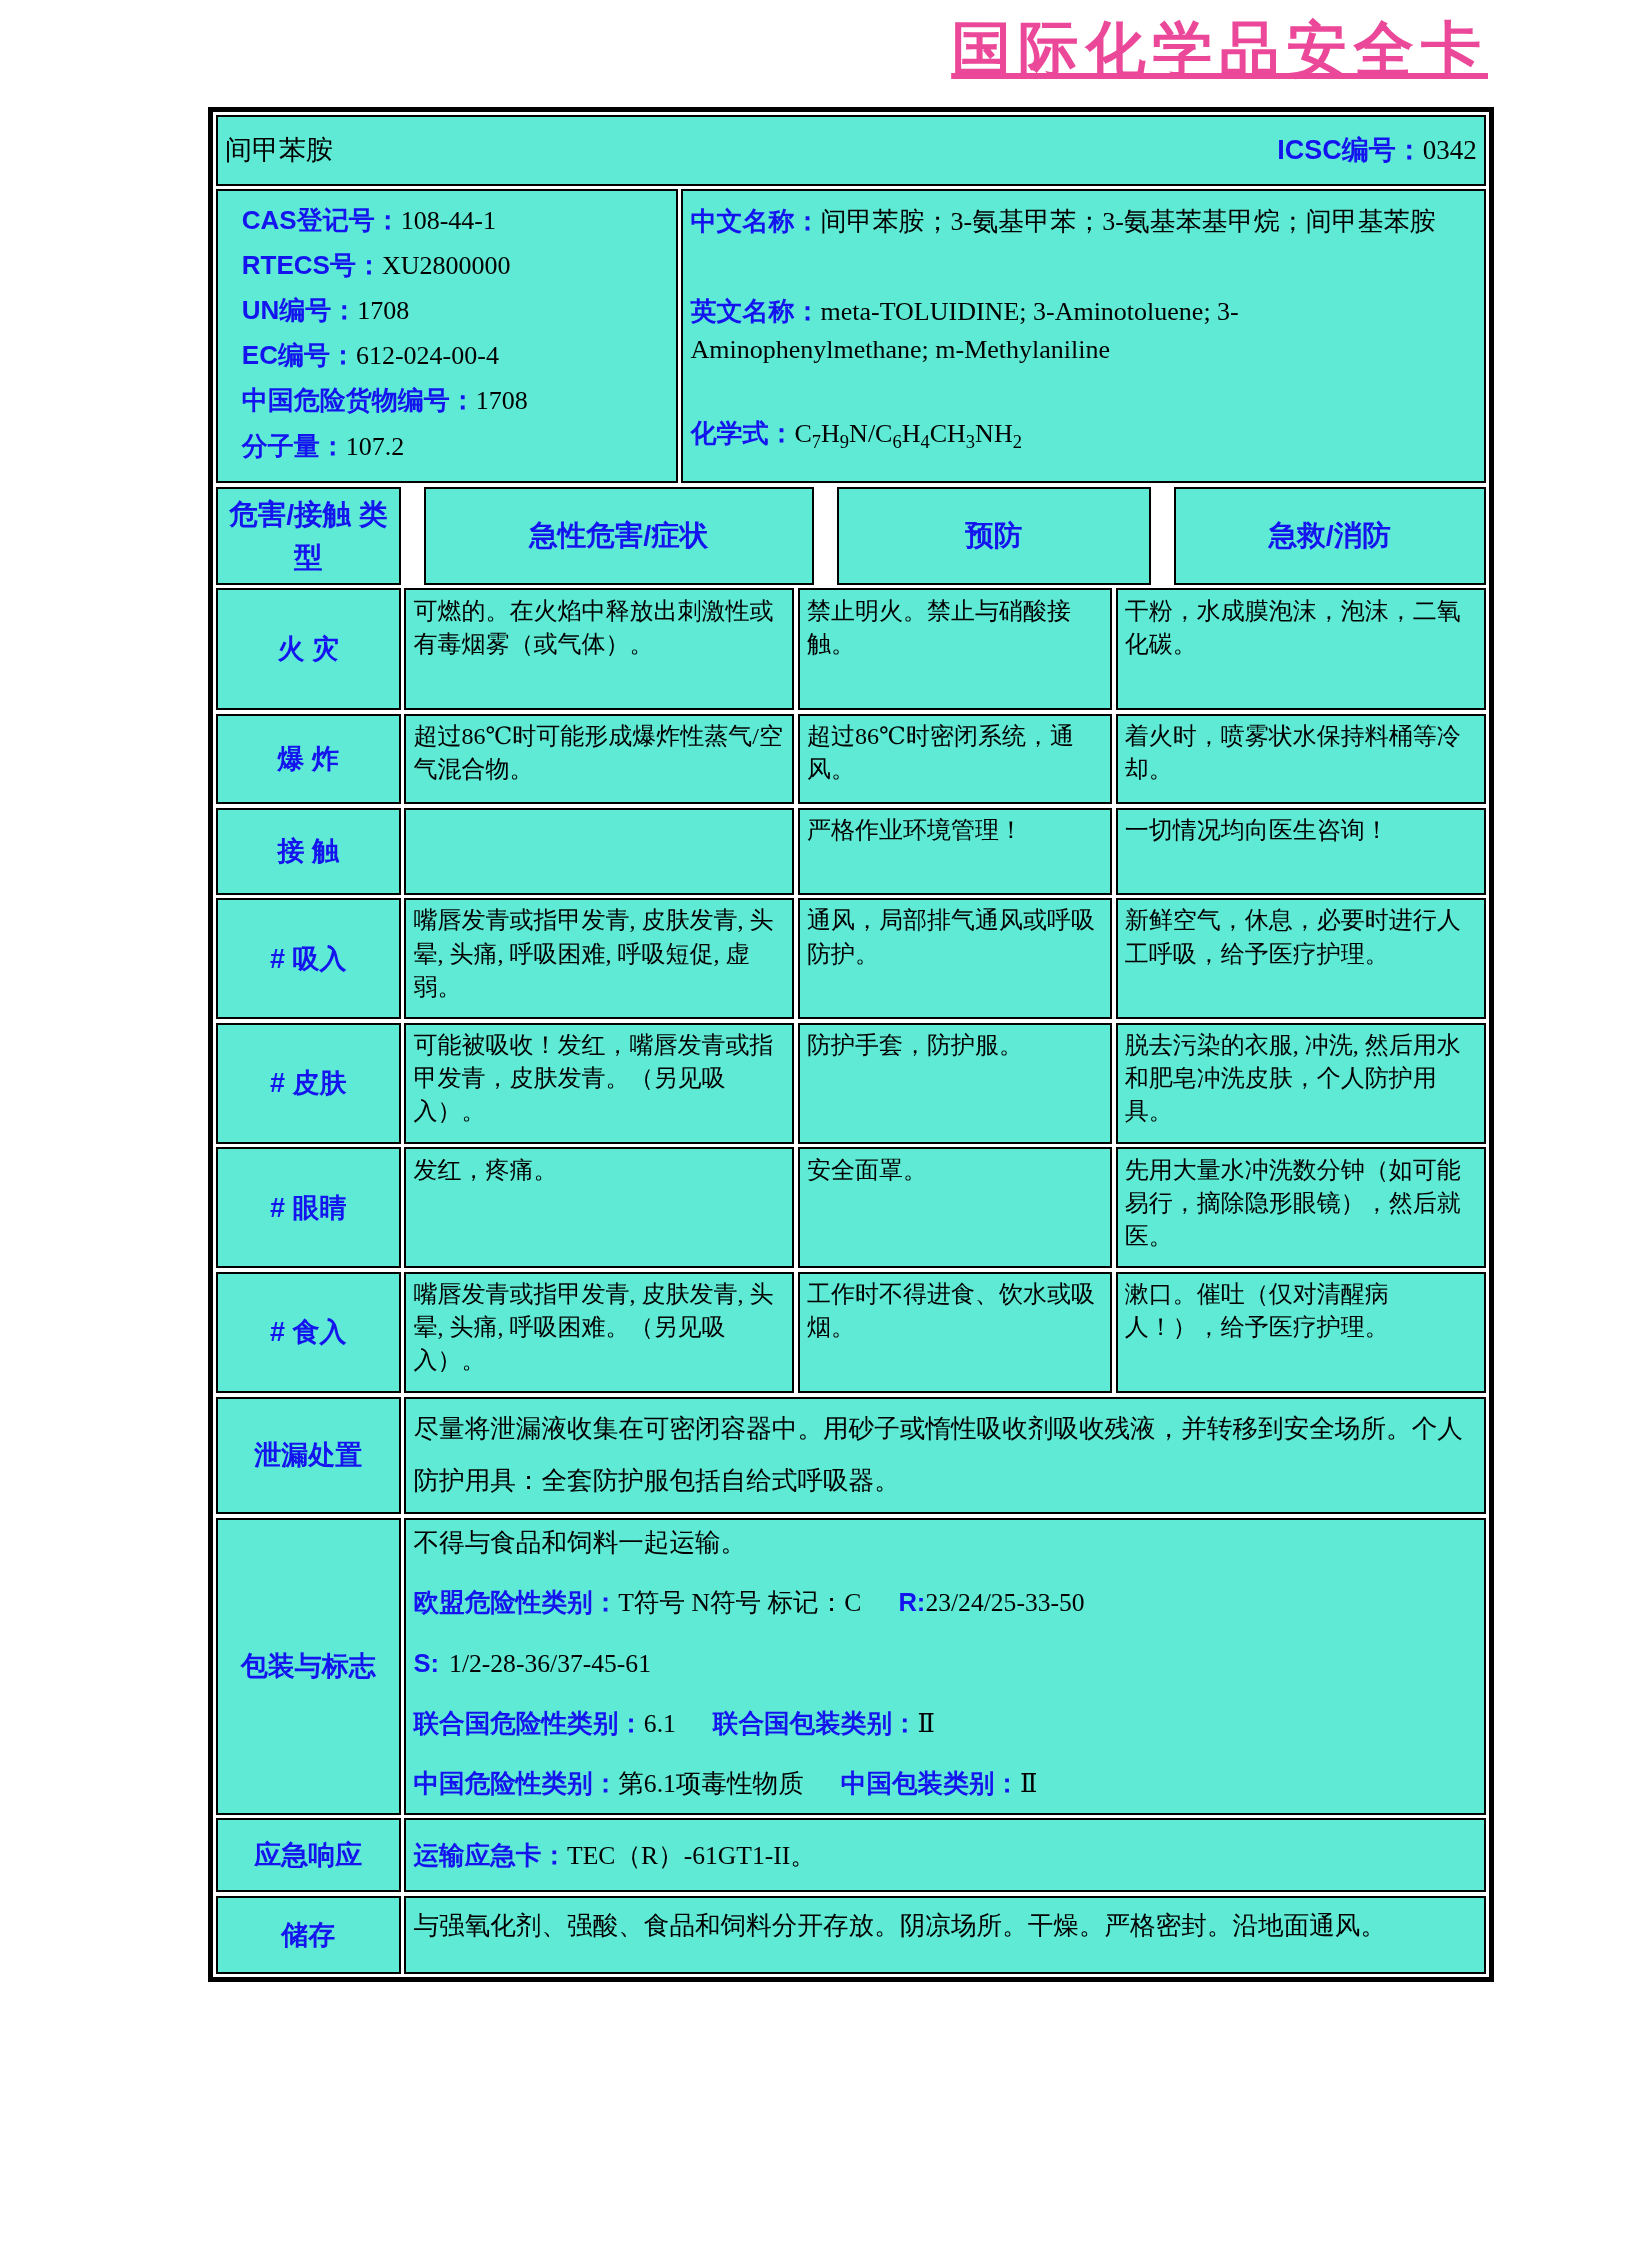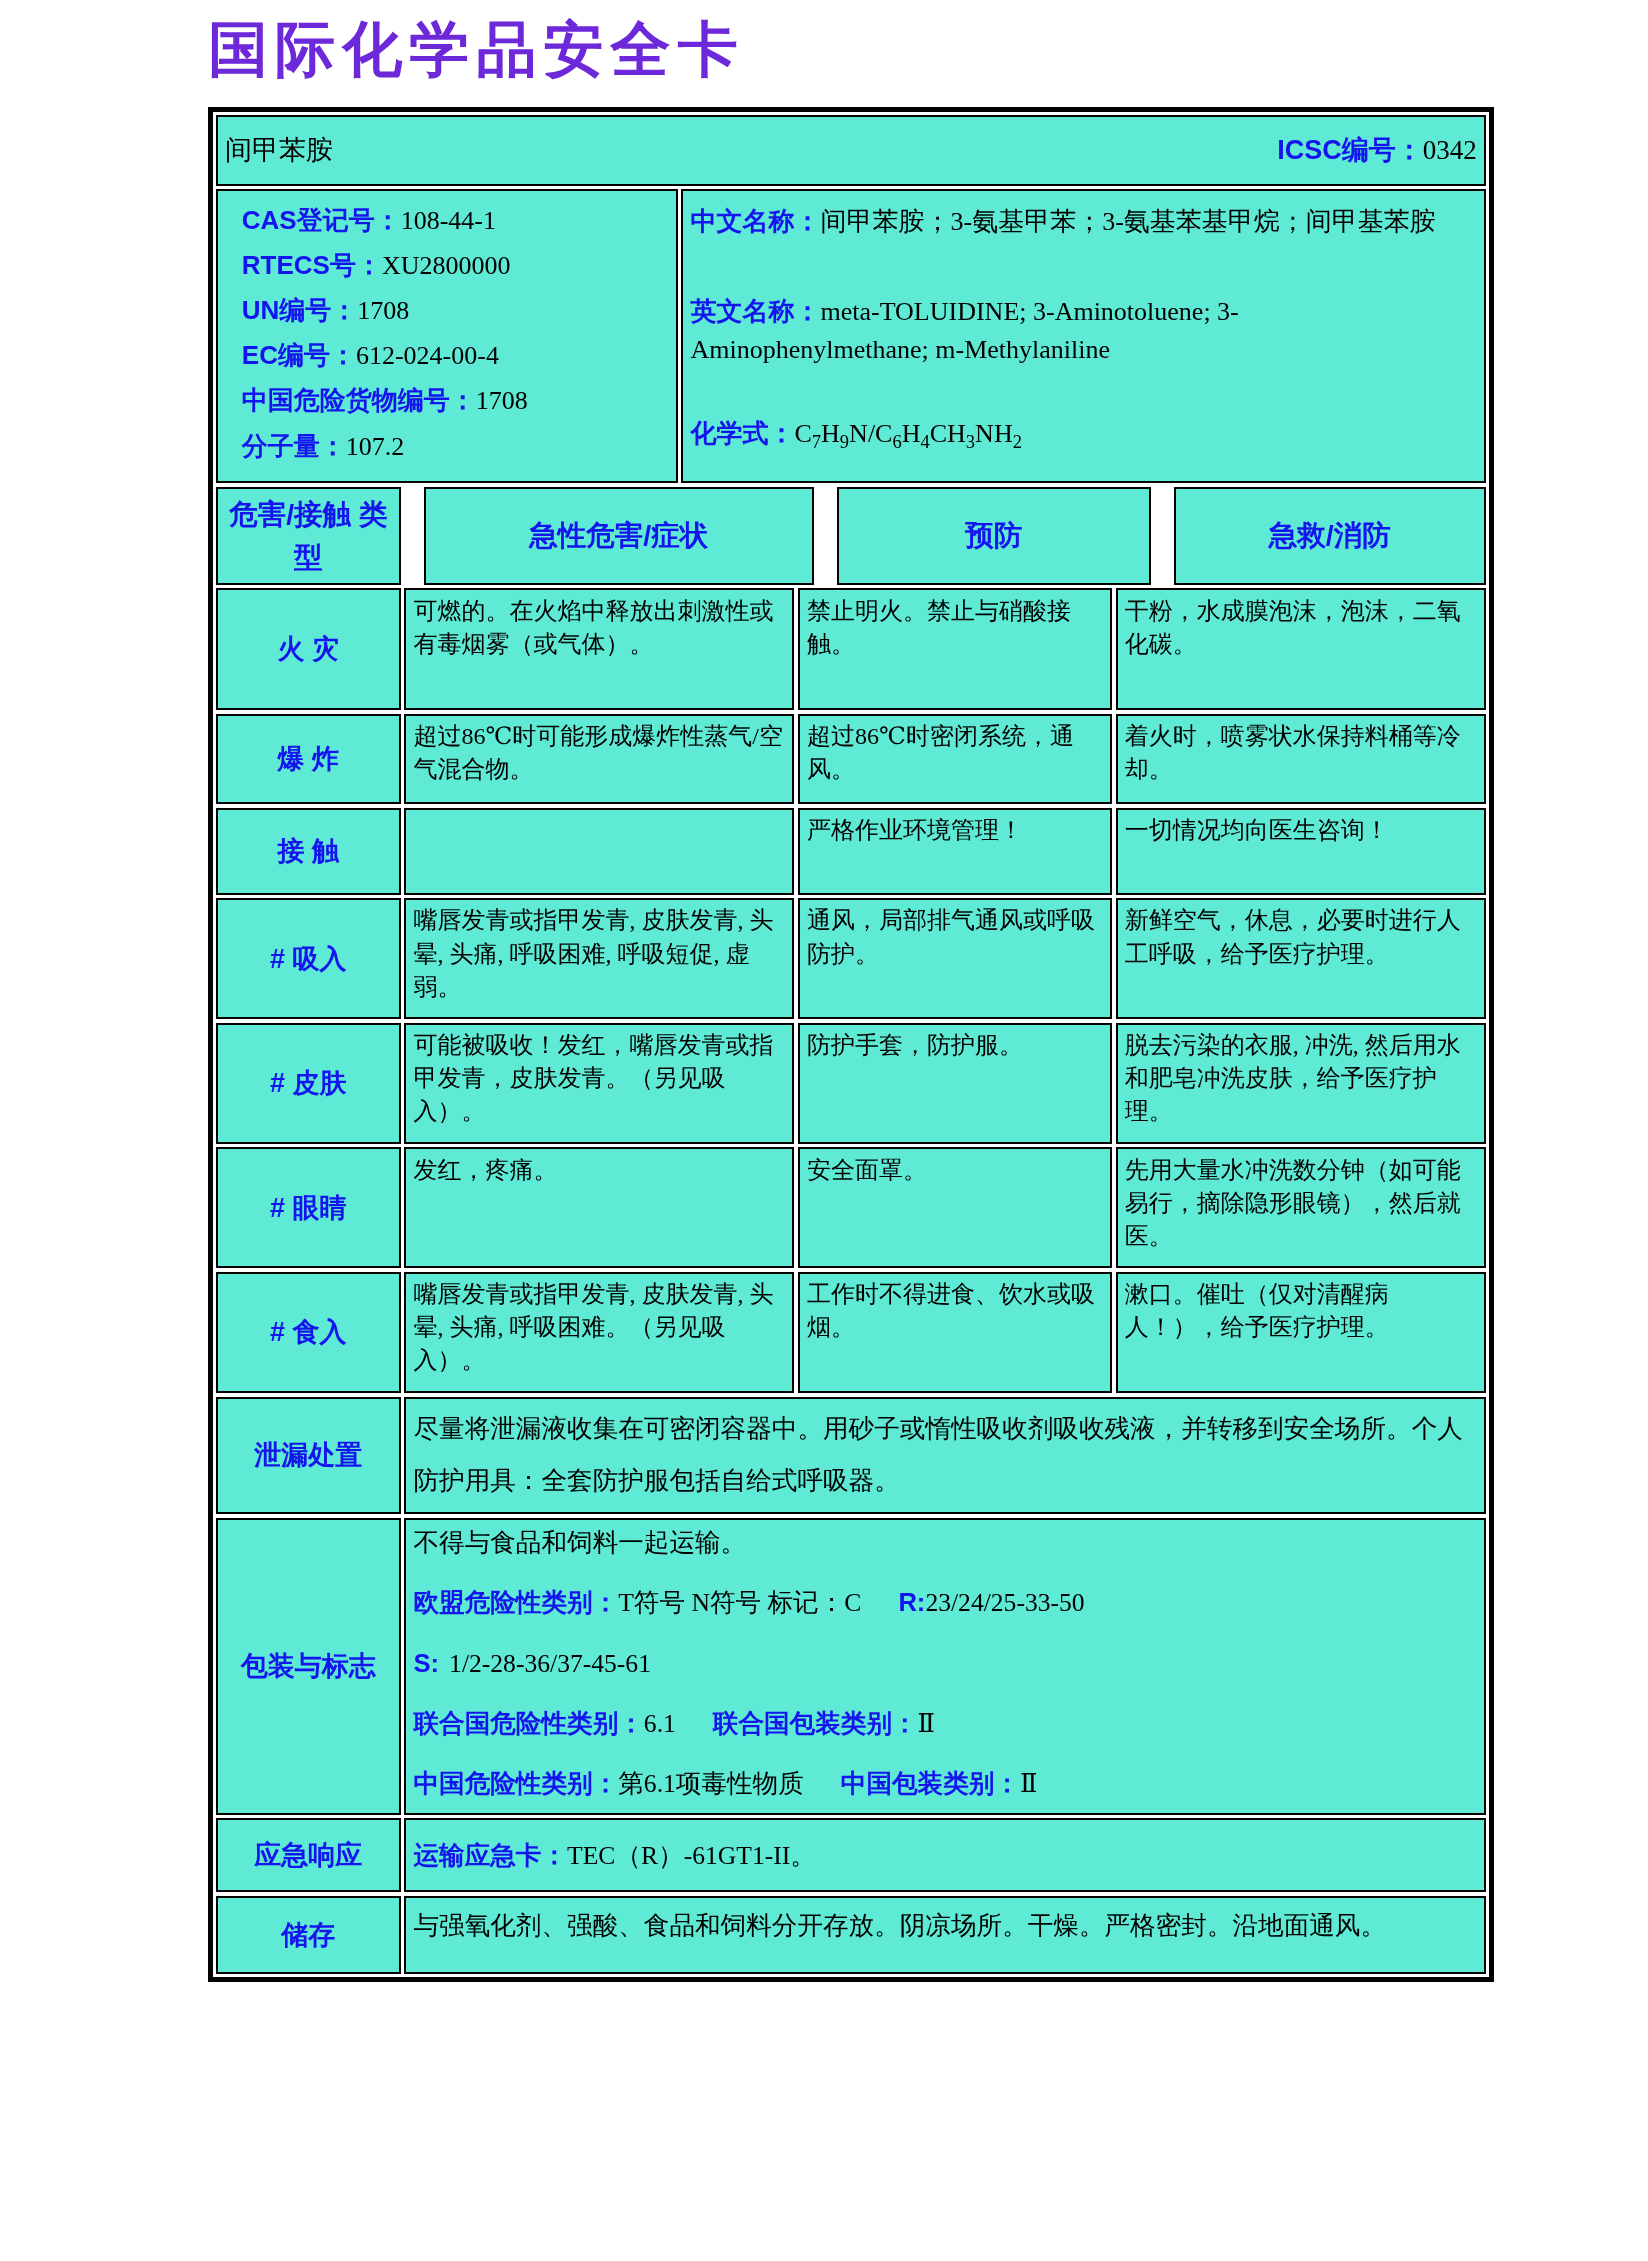--- a/index.html
+++ b/index.html
@@ -1,20 +1,20 @@
 <!DOCTYPE html>
 <html style="font-size:11.4px"><head>
 <meta charset="utf-8">
 <style>
   html,body{margin:0;padding:0;background:#fff;}
   body{width:1648px;height:2261px;position:relative;overflow:hidden;
        font-family:"Liberation Serif","DejaVu Serif",serif;color:#000;}
-  .title{position:absolute;left:208px;top:10px;width:1280px;text-align:left;
-         font-size:60px;font-weight:900;letter-spacing:7.1px;color:#6d28d9;
-         font-family:"Liberation Serif","DejaVu Serif",serif;}
+  .title{position:absolute;left:208px;top:10px;width:1280px;text-align:right;
+         font-size:60px;font-weight:900;letter-spacing:7.1px;color:#ec4899;
+         font-family:"Liberation Serif","DejaVu Serif",serif;text-decoration:underline;}
   .card{position:absolute;left:208px;top:107px;width:1270px;border:5px solid #000;
         padding:2.8px;display:flex;flex-direction:column;row-gap:3.6px;background:#fff;box-sizing:content-box;}
   .row{display:flex;column-gap:3.6px;align-items:stretch;}
   .cell{border:2.1px solid #000;box-sizing:border-box;padding:4.3px 7.1px;background:#5eead4;}
   .lbl{color:#1414ee;font-weight:bold;font-family:"Liberation Sans","DejaVu Sans",sans-serif;}
   .val{color:#000;}
   .w-full{flex:1;}
   .w-label{flex:0 0 185px;display:flex;align-items:center;justify-content:center;text-align:center;}
   .w-sym{flex:0 0 390px;}
   .w-prev{flex:0 0 314px;}
@@ -120,21 +120,21 @@
     <div class="cell w-label type-cell"># 吸入</div>
     <div class="cell w-sym txt">嘴唇发青或指甲发青, 皮肤发青, 头晕, 头痛, 呼吸困难, 呼吸短促, 虚弱。</div>
     <div class="cell w-prev txt">通风，局部排气通风或呼吸防护。</div>
     <div class="cell w-aid txt">新鲜空气，休息，必要时进行人工呼吸，给予医疗护理。</div>
   </div>
 
   <div class="row r-skin">
     <div class="cell w-label type-cell"># 皮肤</div>
     <div class="cell w-sym txt">可能被吸收！发红，嘴唇发青或指甲发青，皮肤发青。（另见吸入）。</div>
     <div class="cell w-prev txt">防护手套，防护服。</div>
-    <div class="cell w-aid txt">脱去污染的衣服, 冲洗, 然后用水和肥皂冲洗皮肤，给予医疗护理。</div>
+    <div class="cell w-aid txt">脱去污染的衣服, 冲洗, 然后用水和肥皂冲洗皮肤，个人防护用具。</div>
   </div>
 
   <div class="row r-eye">
     <div class="cell w-label type-cell"># 眼睛</div>
     <div class="cell w-sym txt">发红，疼痛。</div>
     <div class="cell w-prev txt">安全面罩。</div>
     <div class="cell w-aid txt">先用大量水冲洗数分钟（如可能易行，摘除隐形眼镜），然后就医。</div>
   </div>
 
   <div class="row r-ing">

